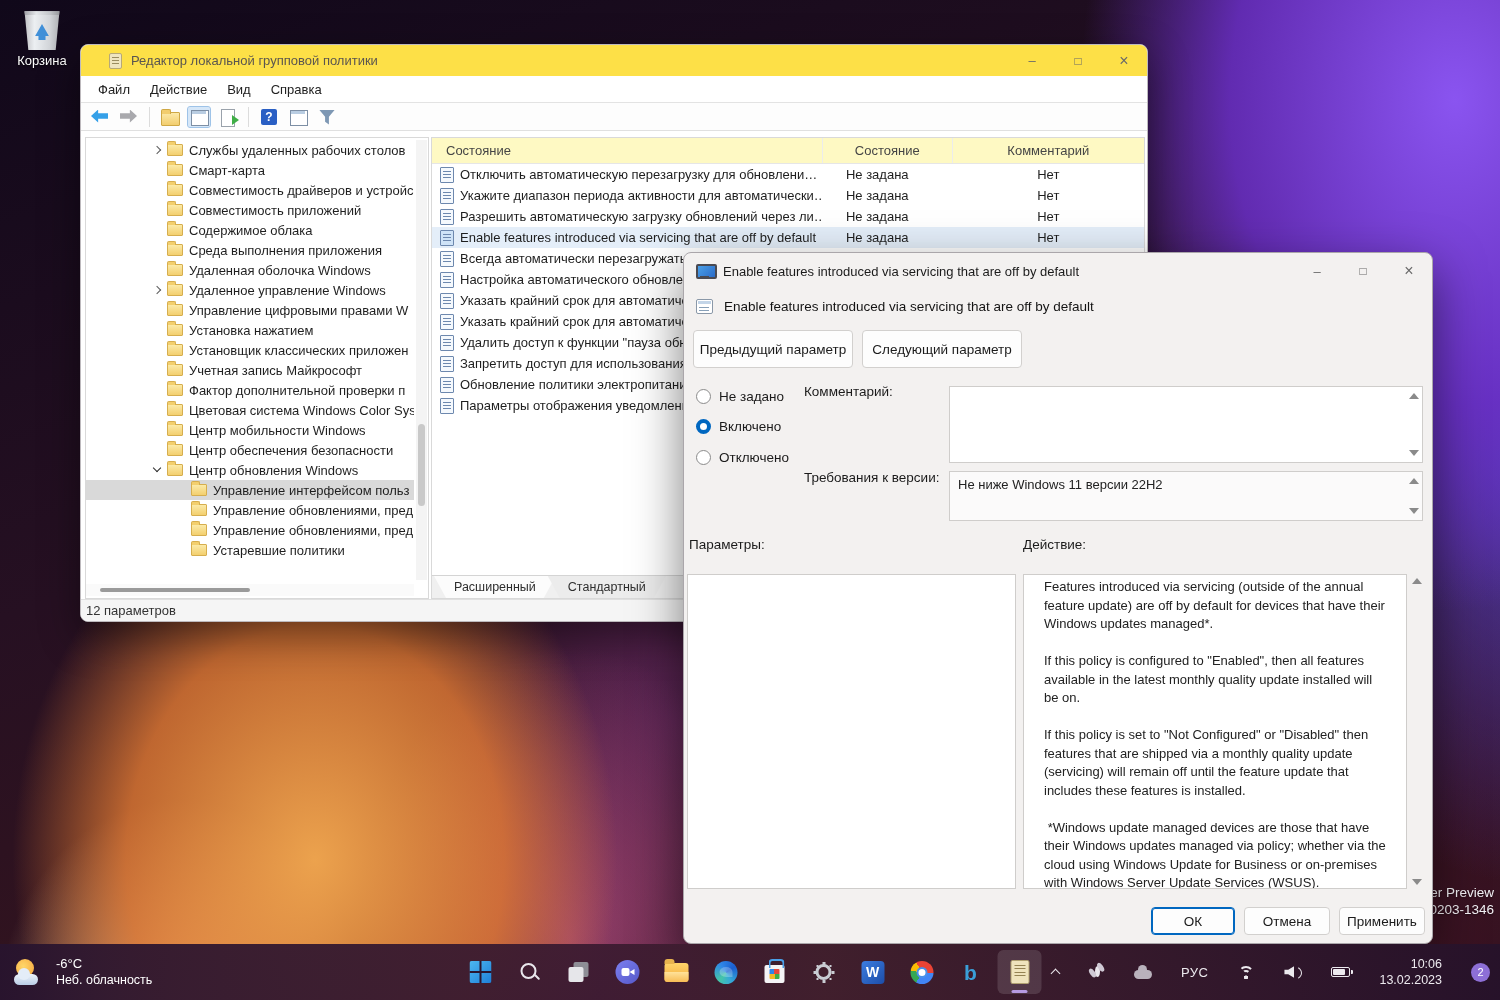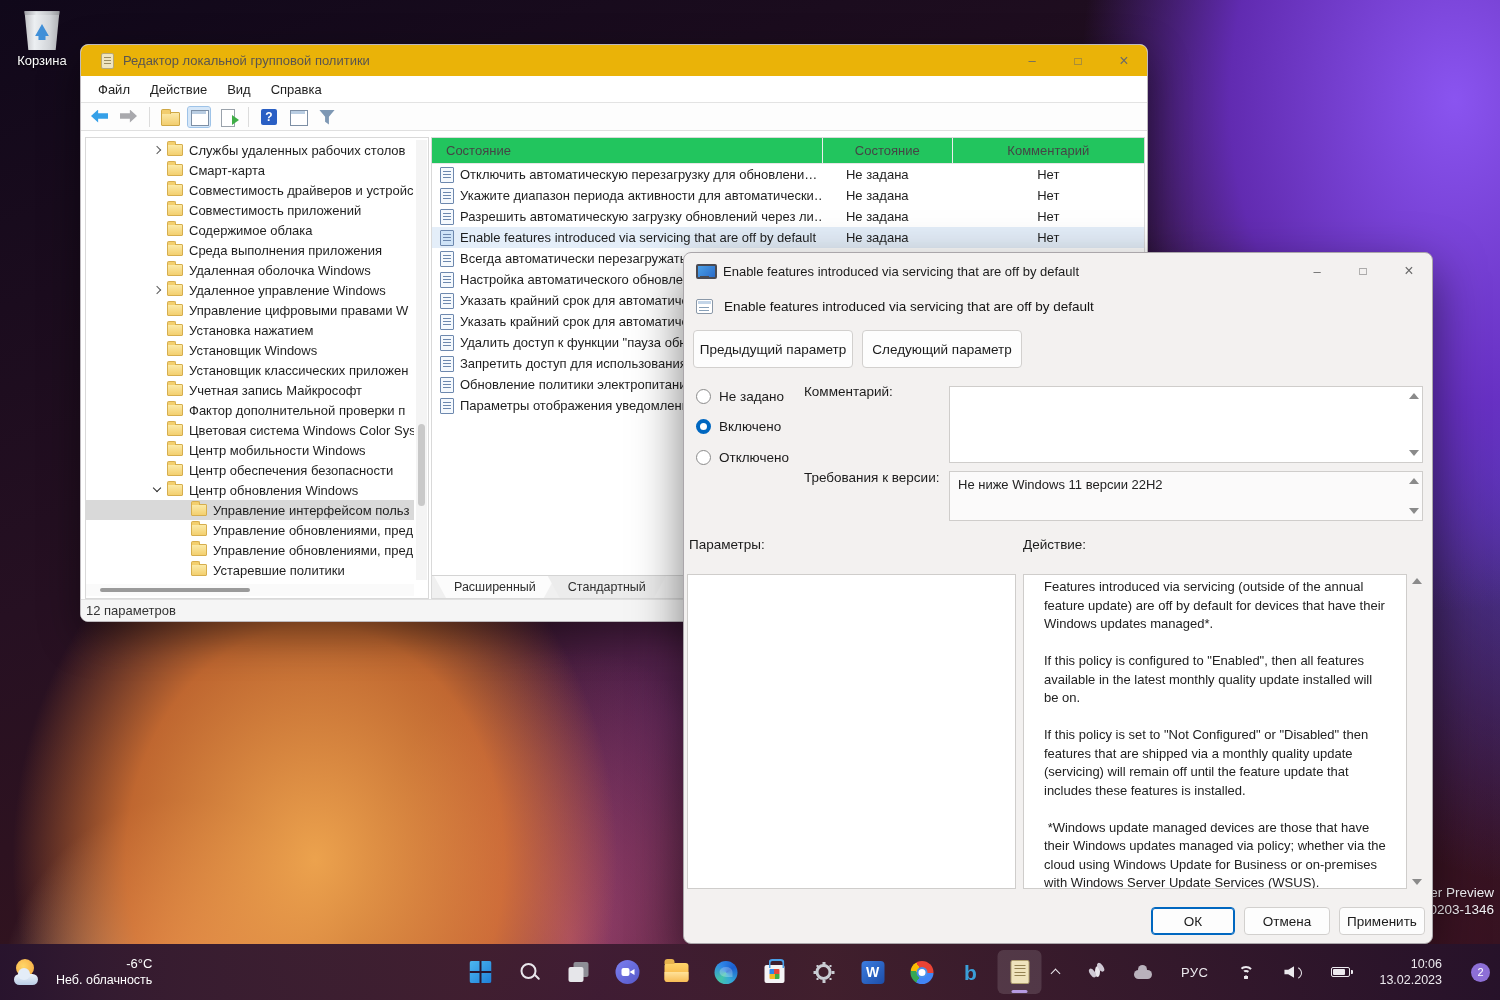--- a/index.html
+++ b/index.html
@@ -30,21 +30,21 @@
   .bin::after { content:""; position:absolute; left:50%; top:18px; width:16px; height:16px; transform:translateX(-50%) rotate(0deg);
     background:#2f86d6; clip-path:polygon(50% 0,93% 75%,72% 75%,72% 100%,28% 100%,28% 75%,7% 75%); opacity:.9; border-radius:2px; }
   .recycle-label { color:#fff; font-size:13px; margin-top:3px; text-shadow:0 1px 2px rgba(0,0,0,.8); }
 
   
   .watermark { position:absolute; right:6px; top:884px; z-index:5; color:#f4f2f6; font-size:13.5px; text-align:right; line-height:17px; text-shadow:0 1px 2px rgba(0,0,0,.4); }
 
   
   .gp-window { position:absolute; left:80px; top:44px; width:1068px; height:578px; z-index:10;
     background:#fff; border:1px solid #bdb9bd; border-radius:8px; box-shadow:0 14px 40px rgba(0,0,0,.45); overflow:hidden; }
-  .gp-titlebar { position:absolute; left:0; top:0; right:0; height:31px; background:#eab308; display:flex; align-items:center; padding-left:20px; }
+  .gp-titlebar { position:absolute; left:0; top:0; right:0; height:31px; background:#fde047; display:flex; align-items:center; padding-left:28px; }
   .scroll-icon { width:13px; height:16px; background:#efe5c0; border:1px solid #b6a878; border-radius:2px; position:relative; flex:none; }
   .scroll-icon::before { content:""; position:absolute; left:2px; top:3px; right:2px; height:9px;
     background:repeating-linear-gradient(180deg,#9a8c60 0 1px,transparent 1px 3px); }
   .gp-title { font-size:13px; color:#5a5550; margin-left:9px; white-space:nowrap; }
   .win-controls { margin-left:auto; display:flex; height:100%; }
   .win-ctl { width:46px; height:100%; display:flex; align-items:center; justify-content:center; color:#6a6a6a; font-size:13px; }
   .ctl-min::before { content:"–"; }
   .ctl-max::before { content:"□"; font-size:12px; }
   .ctl-close::before { content:"×"; font-size:16px; }
 
@@ -89,21 +89,21 @@
     background:linear-gradient(#fbeaa8,#f3cf6e); border:1px solid #d6ae4e; border-radius:1px; }
   .folder::before { content:""; position:absolute; left:-1px; top:-4px; width:7px; height:3px;
     background:#f3cf6e; border:1px solid #d6ae4e; border-bottom:none; border-radius:2px 2px 0 0; }
   .tree-vscroll { position:absolute; right:1px; top:2px; width:11px; bottom:18px; background:#f4f4f4; }
   .tree-vthumb { position:absolute; left:2px; top:284px; width:7px; height:82px; background:#c9c9c9; border-radius:4px; }
   .tree-hscroll { position:absolute; left:0; right:14px; bottom:2px; height:12px; background:#fafafa; }
   .tree-hthumb { position:absolute; left:14px; top:4px; width:150px; height:4px; background:#9a9a9a; border-radius:2px; }
 
   
   .list-panel { position:absolute; left:350px; top:92px; width:714px; height:462px; background:#fff; border:1px solid #d9d9d9; overflow:hidden; }
-  .list-header { position:absolute; left:0; top:0; right:0; height:26px; background:#22c55e; border-bottom:1px solid #e6e6e6; display:flex; font-size:13px; color:#454545; }
+  .list-header { position:absolute; left:0; top:0; right:0; height:26px; background:#fef9c3; border-bottom:1px solid #e6e6e6; display:flex; font-size:13px; color:#454545; }
   .hcell { display:flex; align-items:center; height:100%; }
   .h-name { width:392px; padding-left:14px; border-right:1px solid #ececec; }
   .h-state { width:130px; justify-content:center; border-right:1px solid #ececec; }
   .h-comment { width:192px; justify-content:center; }
   .list-rows { position:absolute; left:0; top:26px; right:0; bottom:23px; overflow:hidden; }
   .lrow { display:flex; align-items:center; height:21px; font-size:13px; color:#1e1e1e; }
   .lrow.sel { background:#e4eef9; }
   .licon { width:14px; height:16px; margin:0 6px 0 8px; flex:none; background:#f5f9fd; border:1px solid #6d88ae; border-radius:1px; position:relative; }
   .licon::before { content:""; position:absolute; left:2px; top:3px; width:8px; height:9px;
     background:repeating-linear-gradient(180deg,#6d88ae 0 1px,transparent 1px 3px); }
@@ -170,21 +170,21 @@
     background:linear-gradient(90deg, rgba(40,20,46,.95), rgba(58,26,48,.93) 40%, rgba(66,32,46,.93) 55%, rgba(38,18,42,.96));
     display:flex; align-items:center; }
   .weather { position:absolute; left:14px; top:0; height:56px; display:flex; align-items:center; gap:10px; }
   .weather-icon { position:relative; width:32px; height:26px; }
   .weather-icon .sun { position:absolute; left:2px; top:0; width:18px; height:18px; border-radius:50%;
     background:radial-gradient(circle at 40% 40%, #ffd76a, #f5a33a); }
   .weather-icon .cloud { position:absolute; left:0; bottom:0; width:24px; height:11px; border-radius:8px;
     background:linear-gradient(#eef4fb,#b9cde6); }
   .weather-icon .cloud::before { content:""; position:absolute; left:4px; top:-6px; width:12px; height:12px; border-radius:50%;
     background:#e4edf8; }
-  .weather-text { color:#fff; font-size:12.5px; line-height:16px;text-align:right; }
+  .weather-text { color:#fff; font-size:12.5px; line-height:16px; }
   .weather-temp { font-size:13px; }
 
   .taskbar-apps { position:absolute; left:50%; top:0; transform:translateX(-50%); height:56px; display:flex; align-items:center; gap:5px; }
   .tb-slot { width:44px; height:44px; border-radius:6px; display:flex; align-items:center; justify-content:center; position:relative; }
   .tb-slot.active { background:rgba(255,255,255,.13); }
   .tb-slot.active::after { content:""; position:absolute; bottom:1px; left:50%; transform:translateX(-50%); width:16px; height:3px; border-radius:2px; background:#b79ae2; }
   .tbico { position:relative; }
 
   .ico-start { width:22px; height:22px;
     background:linear-gradient(135deg,#4db7f0,#1e7fd8); border-radius:2px;
@@ -346,25 +346,20 @@
           <span class="tlabel">Управление цифровыми правами W</span>
         </div>
         <div class="trow">
           <span class="chev none"></span>
           <span class="folder"></span>
           <span class="tlabel">Установка нажатием</span>
         </div>
         <div class="trow">
           <span class="chev none"></span>
           <span class="folder"></span>
-          <span class="tlabel">Установщик Windows</span>
-        </div>
-        <div class="trow">
-          <span class="chev none"></span>
-          <span class="folder"></span>
           <span class="tlabel">Установщик классических приложен</span>
         </div>
         <div class="trow">
           <span class="chev none"></span>
           <span class="folder"></span>
           <span class="tlabel">Учетная запись Майкрософт</span>
         </div>
         <div class="trow">
           <span class="chev none"></span>
           <span class="folder"></span>

